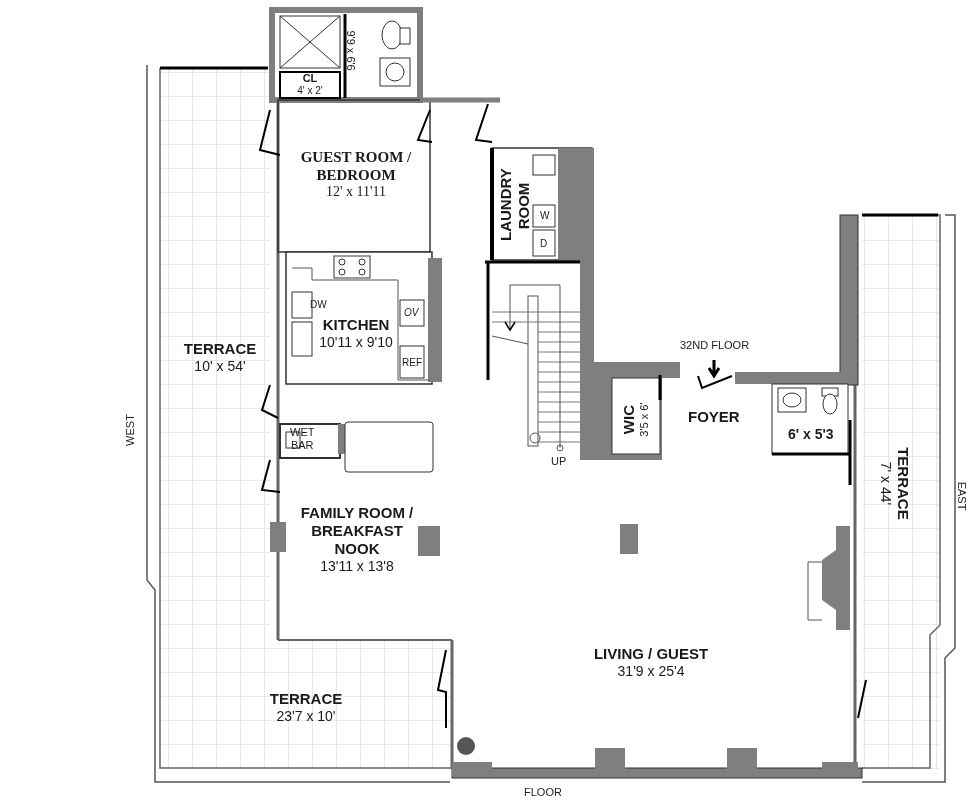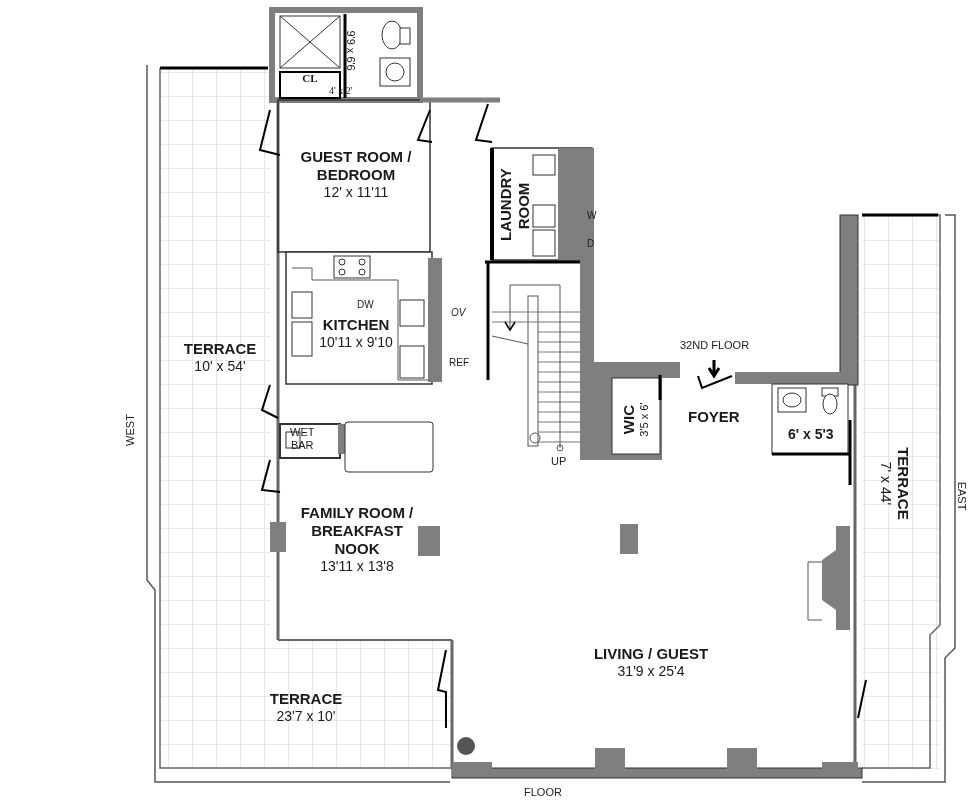--- a/index.html
+++ b/index.html
@@ -2,21 +2,21 @@
 <html><head>
 <meta charset="utf-8">
 <style>
   html, body { margin: 0; padding: 0; background: #ffffff; }
   body { width: 972px; height: 800px; overflow: hidden; position: relative; font-family: "Liberation Sans", sans-serif; }
   svg#plan { position: absolute; left: 0; top: 0; width: 972px; height: 800px; }
   .lbl { position: absolute; text-align: center; color: #1a1a1a; line-height: 1.2; white-space: nowrap; }
   .name { font-weight: bold; font-size: 15px; }
   .dim { font-size: 14px; }
   .small { font-size: 11px; }
-  .tiny { font-size: 10px; padding-left: 47px; }
+  .tiny { font-size: 10px; }
   .vert { transform-origin: center center; }
   .compass { position: absolute; font-size: 11px; color: #222; }
 </style>
 </head>
 <body>
 
 <svg id="plan" viewBox="0 0 972 800" xmlns="http://www.w3.org/2000/svg">
   <defs>
     <pattern id="grid" width="24" height="24" patternUnits="userSpaceOnUse">
       <path d="M24 0 L0 0 0 24" fill="none" stroke="#d6d6d6" stroke-width="1.2"></path>
@@ -169,26 +169,26 @@
   </g>
 
   <g>
     <path d="M446 650 L438 690 L446 692 L446 728" fill="none" stroke="#000" stroke-width="2"></path>
     <path d="M866 680 L858 718" fill="none" stroke="#000" stroke-width="2"></path>
   </g>
 </svg>
 
 <div class="lbl small vert" style="left:330px; top:44px; transform: rotate(90deg);"><span>9'9 x 6'6</span></div>
 
-<div class="lbl" style="left:282px; top:72px; width:56px;font-family:Liberation Serif, serif;">
+<div class="lbl" style="left:282px; top:72px; width:56px;">
   <div class="small" style="font-weight:bold;">CL</div>
   <div class="tiny">4' x 2'</div>
 </div>
 
-<div class="lbl" style="left:286px; top:148px; width:140px;">
+<div class="lbl" style="left:286px; top:148px; width:140px;font-family:Liberation Serif, serif;">
   <div class="name">GUEST ROOM /</div>
   <div class="name">BEDROOM</div>
   <div class="dim">12' x 11'11</div>
 </div>
 
 <div class="lbl vert" style="left:480px; top:188px; width:70px; transform: rotate(-90deg);">
   <div class="name">LAUNDRY</div>
   <div class="name">ROOM</div>
 </div>
 <div class="lbl tiny" style="left:540px; top:210px;">W</div>

